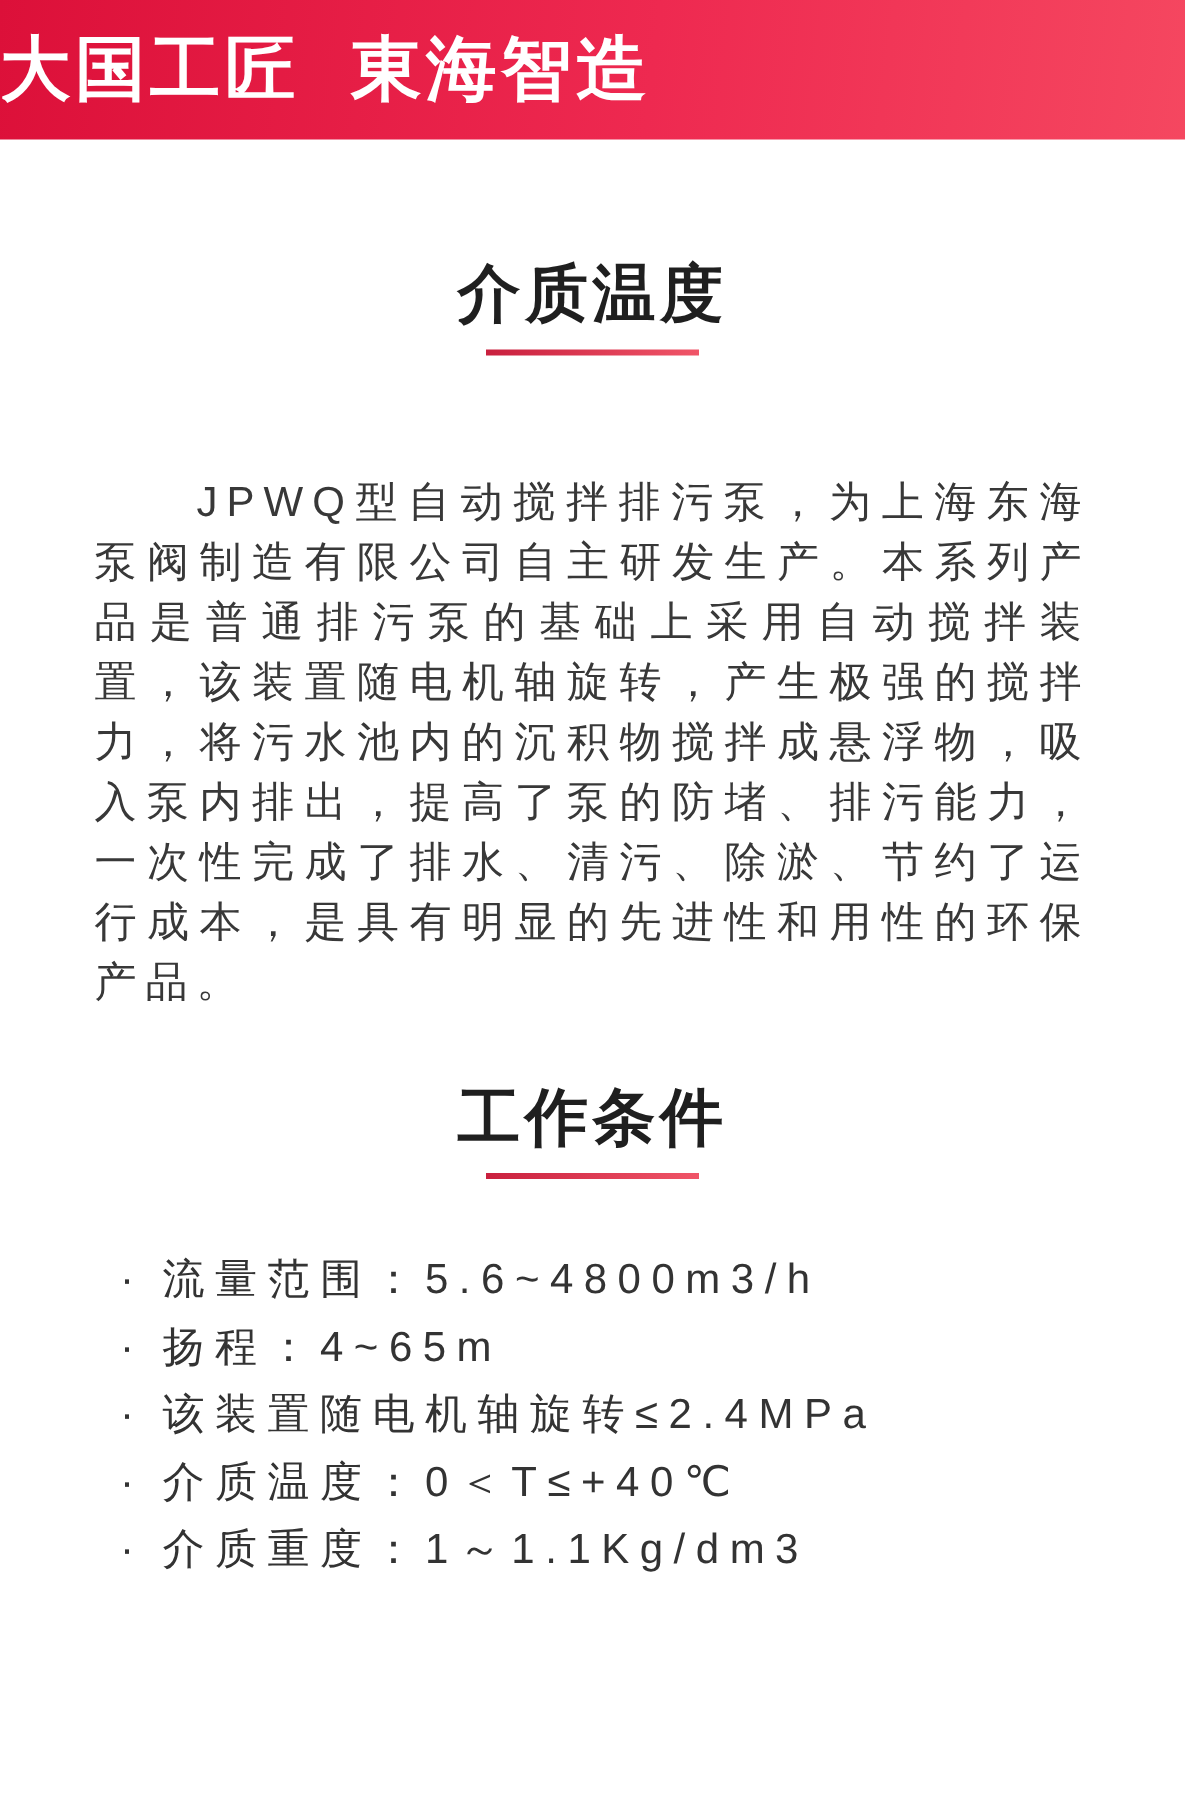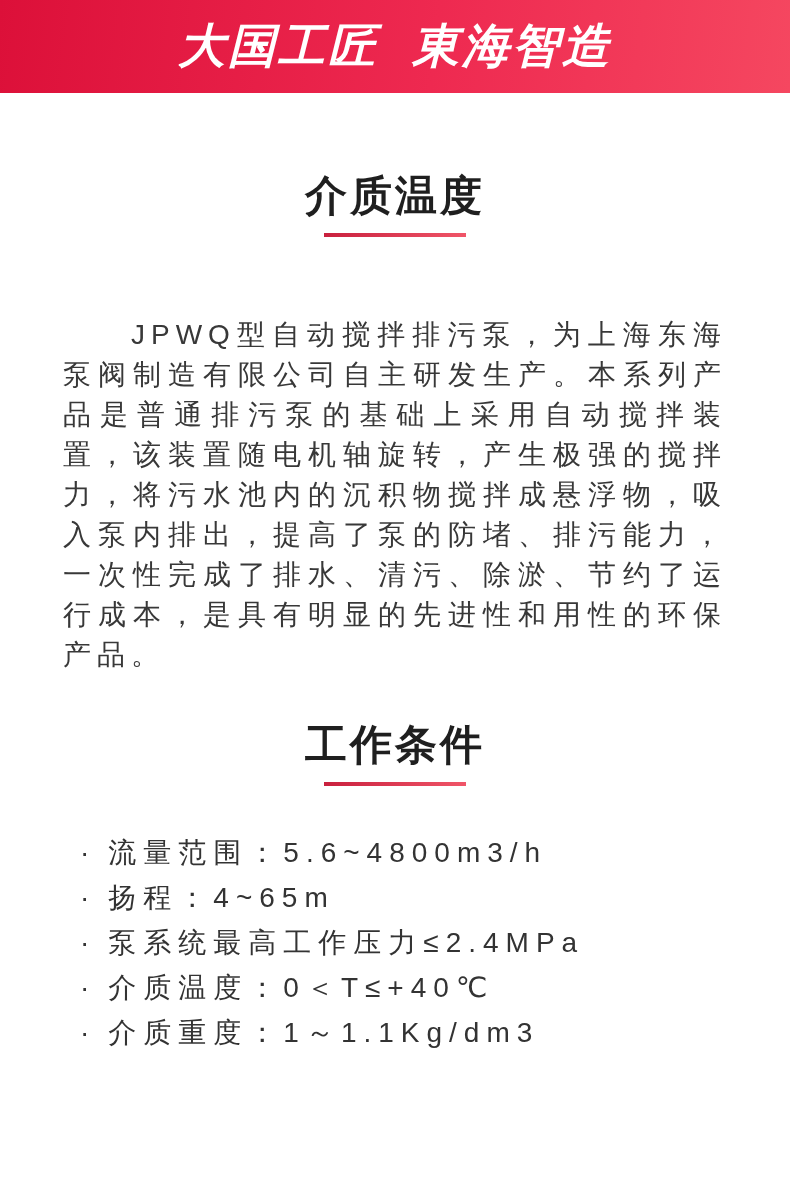--- a/index.html
+++ b/index.html
@@ -13,23 +13,22 @@
     overflow: hidden;
     font-family: "Liberation Sans", "DejaVu Sans", sans-serif;
   }
 
   
   .banner {
     height: 93px;
     width: 100%;
     display: flex;
     align-items: center;
-    justify-content: center;
+    justify-content: flex-start;
     background: linear-gradient(97deg, #dc1039 0%, #ee2950 55%, #f54760 100%);
-    font-style: italic;
   }
   .banner-title {
     color: #ffffff;
     font-size: 47px;
     font-weight: bold;
     letter-spacing: 3px;
     word-spacing: 18px;
     white-space: nowrap;
   }
 
@@ -97,17 +96,17 @@
   <p class="para">JPWQ型自动搅拌排污泵，为上海东海泵阀制造有限公司自主研发生产。本系列产品是普通排污泵的基础上采用自动搅拌装置，该装置随电机轴旋转，产生极强的搅拌力，将污水池内的沉积物搅拌成悬浮物，吸入泵内排出，提高了泵的防堵、排污能力，一次性完成了排水、清污、除淤、节约了运行成本，是具有明显的先进性和用性的环保产品。</p>
 </section>
 
 <section>
   <h2 class="section-title conditions-title">工作条件</h2>
   <div class="title-underline"></div>
 
   <ul class="cond-list">
     <li><span class="bullet">·</span><span>流量范围：5.6~4800m3/h</span></li>
     <li><span class="bullet">·</span><span>扬程：4~65m</span></li>
-    <li><span class="bullet">·</span><span>泵系统最高工作压力≤2.4MPa</span></li>
+    <li><span class="bullet">·</span><span>该装置随电机轴旋转≤2.4MPa</span></li>
     <li><span class="bullet">·</span><span>介质温度：0＜T≤+40℃</span></li>
     <li><span class="bullet">·</span><span>介质重度：1～1.1Kg/dm3</span></li>
   </ul>
 </section>
 
 </body></html>

